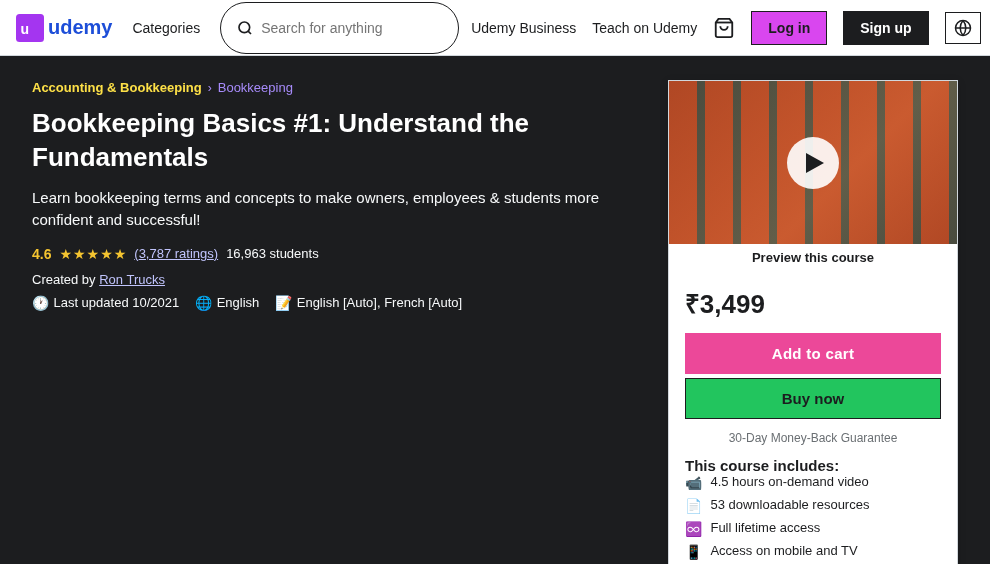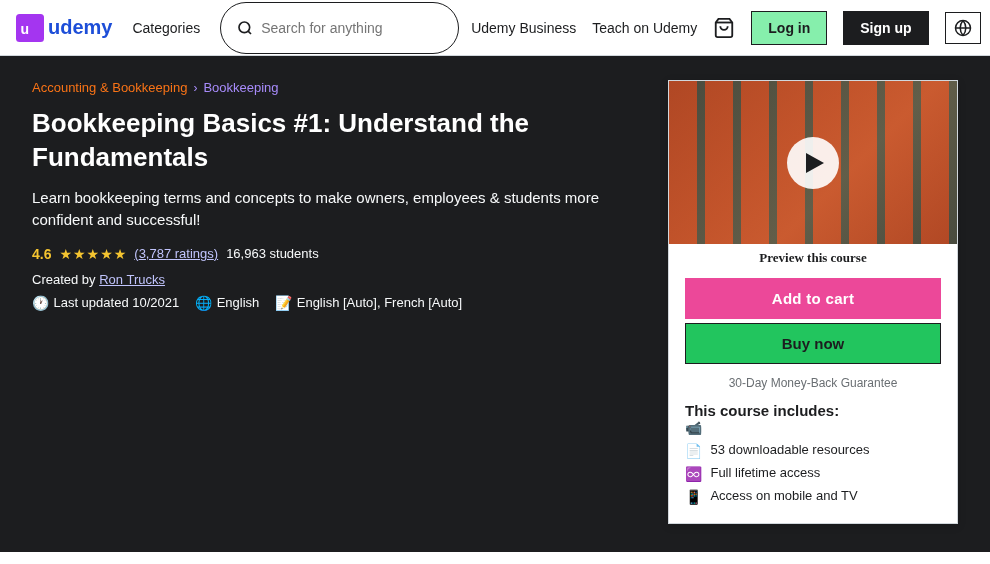--- a/index.html
+++ b/index.html
@@ -20,41 +20,41 @@
       padding: 0 16px; height: 52px; max-width: 520px;
     }
     .search-bar input {
       border: none; outline: none; font-size: 14px; flex: 1; background: transparent; color: #6a6f73;
     }
     .search-icon-svg { color: #1c1d1f; flex-shrink: 0; margin-right: 8px; }
     .nav-links { display: flex; align-items: center; gap: 16px; margin-left: auto; flex-shrink: 0; }
     .nav-link { font-size: 14px; color: #1c1d1f; text-decoration: none; white-space: nowrap; cursor: pointer; }
     .cart-icon { width: 22px; height: 22px; cursor: pointer; }
     .btn-login {
-      border: 1.5px solid #1c1d1f; background: #86efac; color: #1c1d1f;
+      border: 1.5px solid #1c1d1f; background: #d946ef; color: #1c1d1f;
       padding: 8px 16px; font-size: 14px; font-weight: 600; cursor: pointer;
       white-space: nowrap;
     }
     .btn-signup {
       background: #1c1d1f; color: #fff;
       padding: 8px 16px; font-size: 14px; font-weight: 600; cursor: pointer;
       border: 1.5px solid #1c1d1f; white-space: nowrap;
     }
     .globe-btn { background: none; border: 1.5px solid #1c1d1f; padding: 6px 8px; cursor: pointer; display: flex; align-items: center; justify-content: center; }
 
     
     .hero {
       background: #1c1d1f; color: #fff;
       padding: 24px 32px 28px 32px;
       display: flex; align-items: flex-start; gap: 24px;
       min-height: 220px;
     }
     .hero-content { flex: 1; max-width: 620px; }
     .breadcrumb { display: flex; align-items: center; gap: 6px; margin-bottom: 12px; font-size: 13px; }
-    .breadcrumb a { color: #f97316; text-decoration: none; cursor: pointer; }
+    .breadcrumb a { color: #fde047; text-decoration: none; cursor: pointer; font-weight: bold; }
     .breadcrumb-sep { color: #a78bfa; font-size: 12px; }
     .breadcrumb-current { color: #a78bfa; }
     .hero h1 { font-size: 26px; font-weight: 800; line-height: 1.3; margin-bottom: 12px; color: #fff; }
     .hero-desc { font-size: 15px; color: #f7f9fa; margin-bottom: 14px; line-height: 1.5; }
     .rating-row { display: flex; align-items: center; gap: 8px; margin-bottom: 10px; }
     .rating-num { color: #f4c430; font-weight: 700; font-size: 14px; }
     .stars { display: flex; gap: 1px; }
     .star { color: #f4c430; font-size: 14px; }
     .star.half { color: #f4c430; }
     .rating-link { color: #c0c4fc; font-size: 13px; text-decoration: underline; cursor: pointer; }
@@ -87,21 +87,21 @@
       opacity: 0.7;
     }
     .play-btn {
       width: 52px; height: 52px; background: rgba(255,255,255,0.9);
       border-radius: 50%; display: flex; align-items: center; justify-content: center;
       position: relative; z-index: 2; cursor: pointer;
     }
     .play-triangle { width: 0; height: 0; border-top: 10px solid transparent; border-bottom: 10px solid transparent; border-left: 18px solid #1c1d1f; margin-left: 4px; }
     .preview-label {
       text-align: center; font-size: 13px; font-weight: 700; color: #1c1d1f;
-      background: #fff; padding: 6px 0 4px; font-family: Liberation Serif, serif;
+      background: #fff; padding: 6px 0 4px;
     }
     .price-section { padding: 16px 16px 4px; }
     .price { font-size: 26px; font-weight: 800; color: #1c1d1f; }
     .btn-add-cart {
       width: calc(100% - 32px); margin: 8px 16px 4px;
       background: #ec4899; color: #fff;
       border: none; padding: 12px; font-size: 15px; font-weight: 700;
       cursor: pointer; letter-spacing: 0.3px;
     }
     .btn-buy-now {
@@ -203,29 +203,33 @@
 
   <div class="preview-card">
     <div class="preview-thumb">
       <div class="thumb-bg"></div>
       <div class="thumb-shelves"></div>
       <div class="play-btn">
         <div class="play-triangle"></div>
       </div>
     </div>
     <div class="preview-label">Preview this course</div>
+    <div class="price-section">
+      <span class="price">₹3,499</span>
+    </div>
     <button class="btn-add-cart">Add to cart</button>
     <button class="btn-buy-now">Buy now</button>
     <div class="money-back">30-Day Money-Back Guarantee</div>
     <div class="course-includes">
       <div class="includes-title">This course includes:</div>
 
       <div id="includes-list">
           <div class="include-item">
             <span class="include-icon">📹</span>
+            <span>4.5 hours on-demand video</span>
           </div>
           <div class="include-item">
             <span class="include-icon">📄</span>
             <span>53 downloadable resources</span>
           </div>
           <div class="include-item">
             <span class="include-icon">♾️</span>
             <span>Full lifetime access</span>
           </div>
           <div class="include-item">

